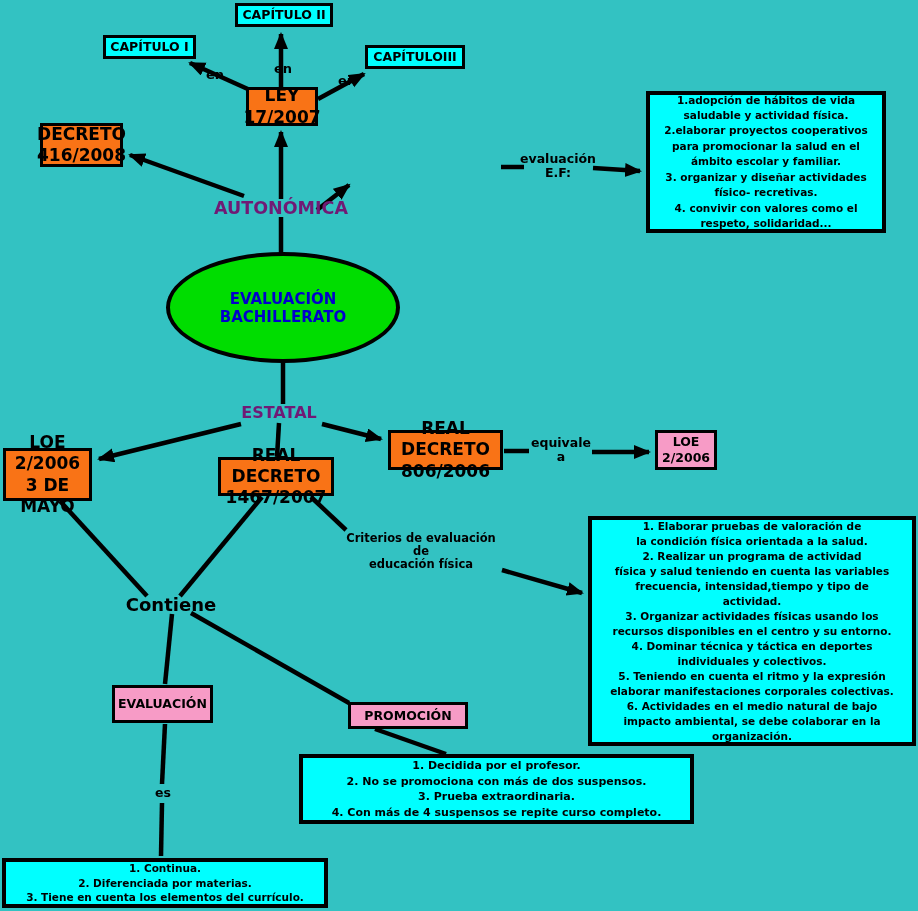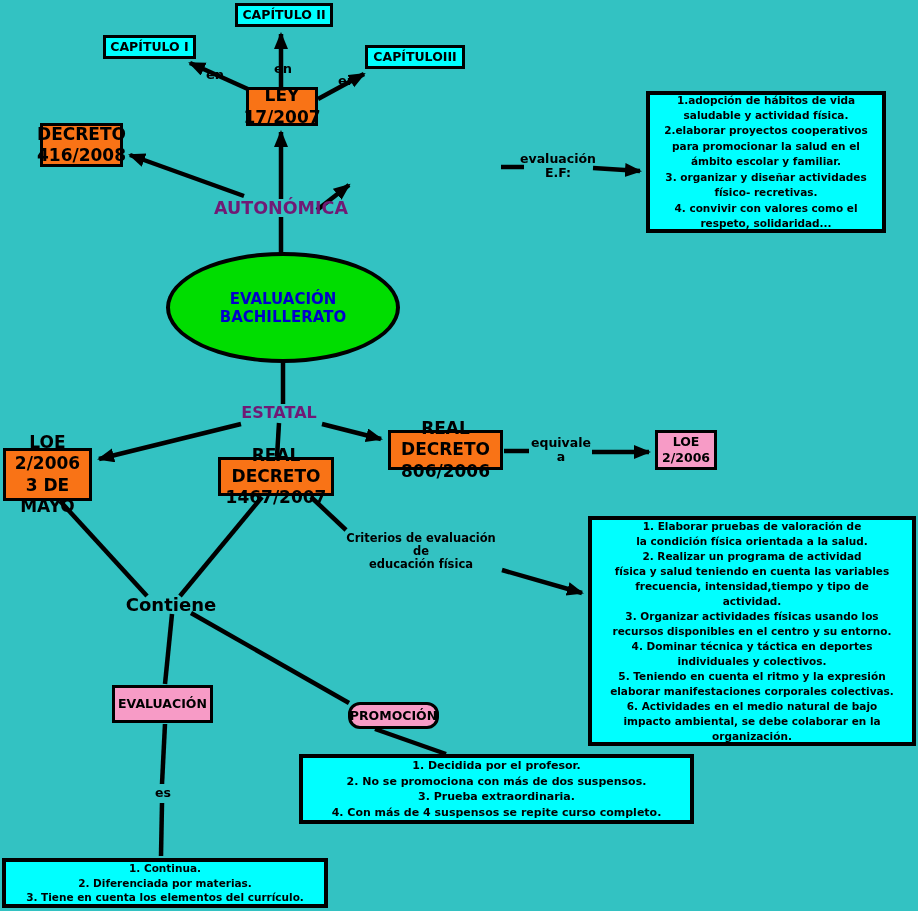--- a/index.html
+++ b/index.html
@@ -116,21 +116,21 @@
 806/2006</span>
   </div>
 
   <div class="node pinkbox" style="left:655px;top:430px;width:62px;height:40px;">
     <span>LOE
 2/2006</span>
   </div>
   <div class="node pinkbox" style="left:112px;top:685px;width:101px;height:38px;">
     <span>EVALUACIÓN</span>
   </div>
-  <div class="node pinkbox" style="left:348px;top:702px;width:91px;height:27px;border-radius:12px;">
+  <div class="node pinkbox" style="left:348px;top:702px;width:120px;height:27px;">
     <span>PROMOCIÓN</span>
   </div>
 
   <div class="lbl red" style="left:281px;top:208px;font-size:17.5px;">AUTONÓMICA</div>
   <div class="lbl red" style="left:279px;top:413px;font-size:16px;">ESTATAL</div>
 
   <div class="lbl" style="left:215px;top:75px;font-size:13px;">en</div>
   <div class="lbl" style="left:283px;top:69px;font-size:13px;">en</div>
   <div class="lbl" style="left:347px;top:81px;font-size:13px;">en</div>
   <div class="lbl" style="left:558px;top:166px;font-size:12.5px;">evaluación

